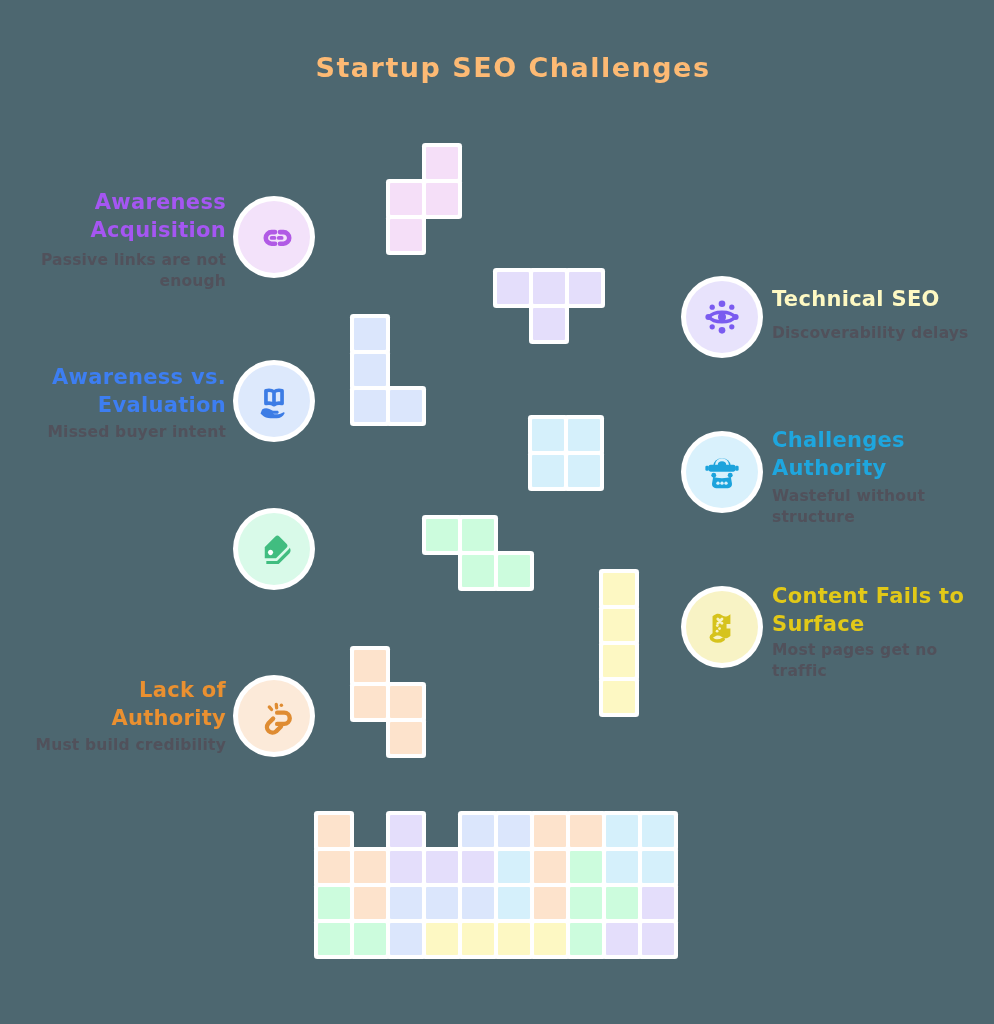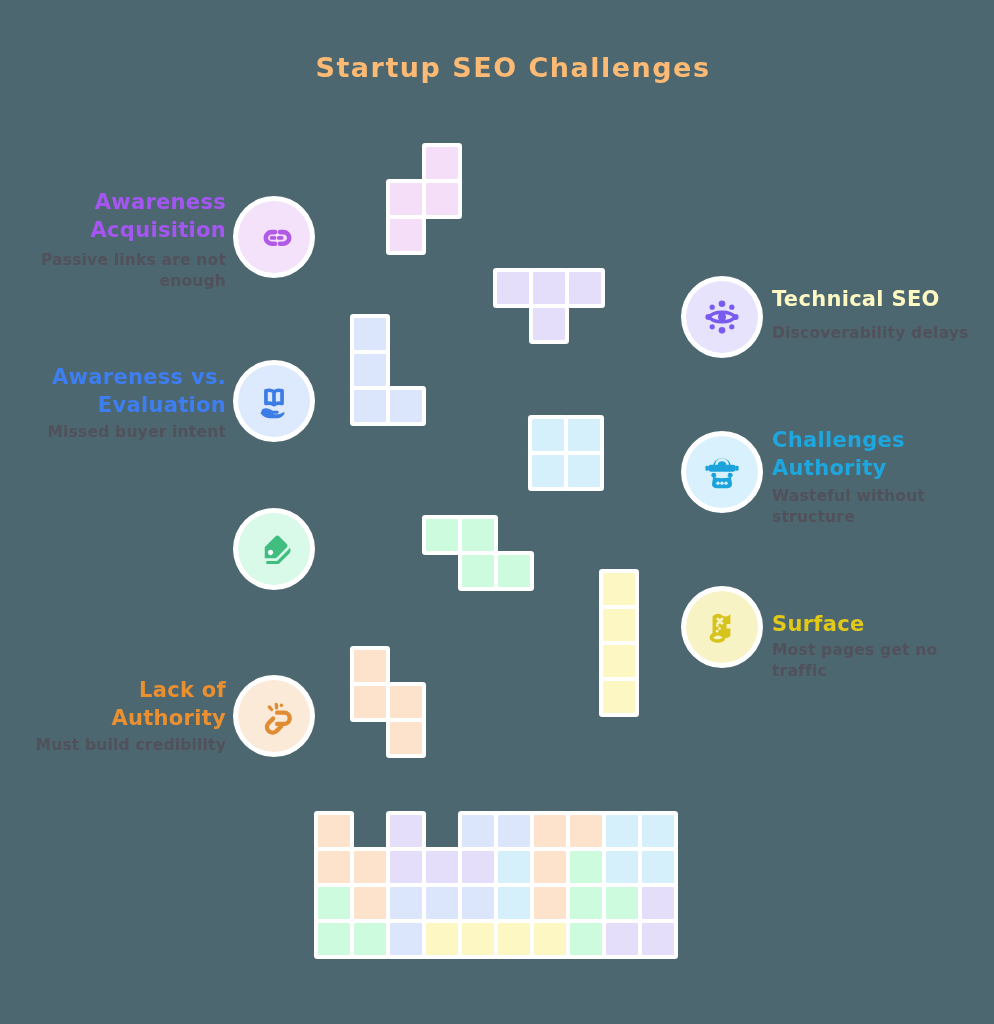--- a/index.html
+++ b/index.html
@@ -218,16 +218,16 @@
     <svg viewBox="0 0 24 24" width="42" height="42">
       <path class="glyph-fill" d="M7.4 5.3c1.5-1.2 3-1.2 4.3-.1 1.4 1.1 2.9 1.1 4.5-.1l.6-.4v5.6h-2.2v2.6h2.2v4.2l-.6.4c-1.6 1.2-3.1 1.2-4.5.1-1.3-1.1-2.8-1.1-4.3.1l-.8.6V5.9z" fill="#d6c31d"></path>
       <path class="glyph-stroke" fill="none" stroke-width="2" stroke-linecap="round" d="M6.9 16.6c-1.4.8-1.4 2.1.1 2.8 1.8.9 4.1.7 5.7-.4" stroke="#d6c31d"></path>
       <path class="glyph-bg-stroke" fill="none" stroke-width="1.6" stroke-linecap="round" d="M9.6 7.4l2.4 2.4m0-2.4l-2.4 2.4" stroke="#f8f3c5"></path>
       <circle class="glyph-bg-fill" cx="9.3" cy="11.2" r="0.8" fill="#f8f3c5"></circle>
       <circle class="glyph-bg-fill" cx="10.6" cy="12.9" r="0.8" fill="#f8f3c5"></circle>
       <circle class="glyph-bg-fill" cx="9.2" cy="14.4" r="0.8" fill="#f8f3c5"></circle>
     </svg>
   </div>
   <div class="entry-text">
-    <div class="entry-title" style="color: rgb(226, 201, 24);"><br><span>Surface</span></div>
+    <div class="entry-title" style="color: rgb(226, 201, 24);"><span>Content Fails to</span><br><span>Surface</span></div>
     <div class="entry-subtitle" style="color: rgb(81, 81, 91);"><span>Most pages get no</span><br><span>traffic</span></div>
   </div>
 </div>
 
 </body></html>

